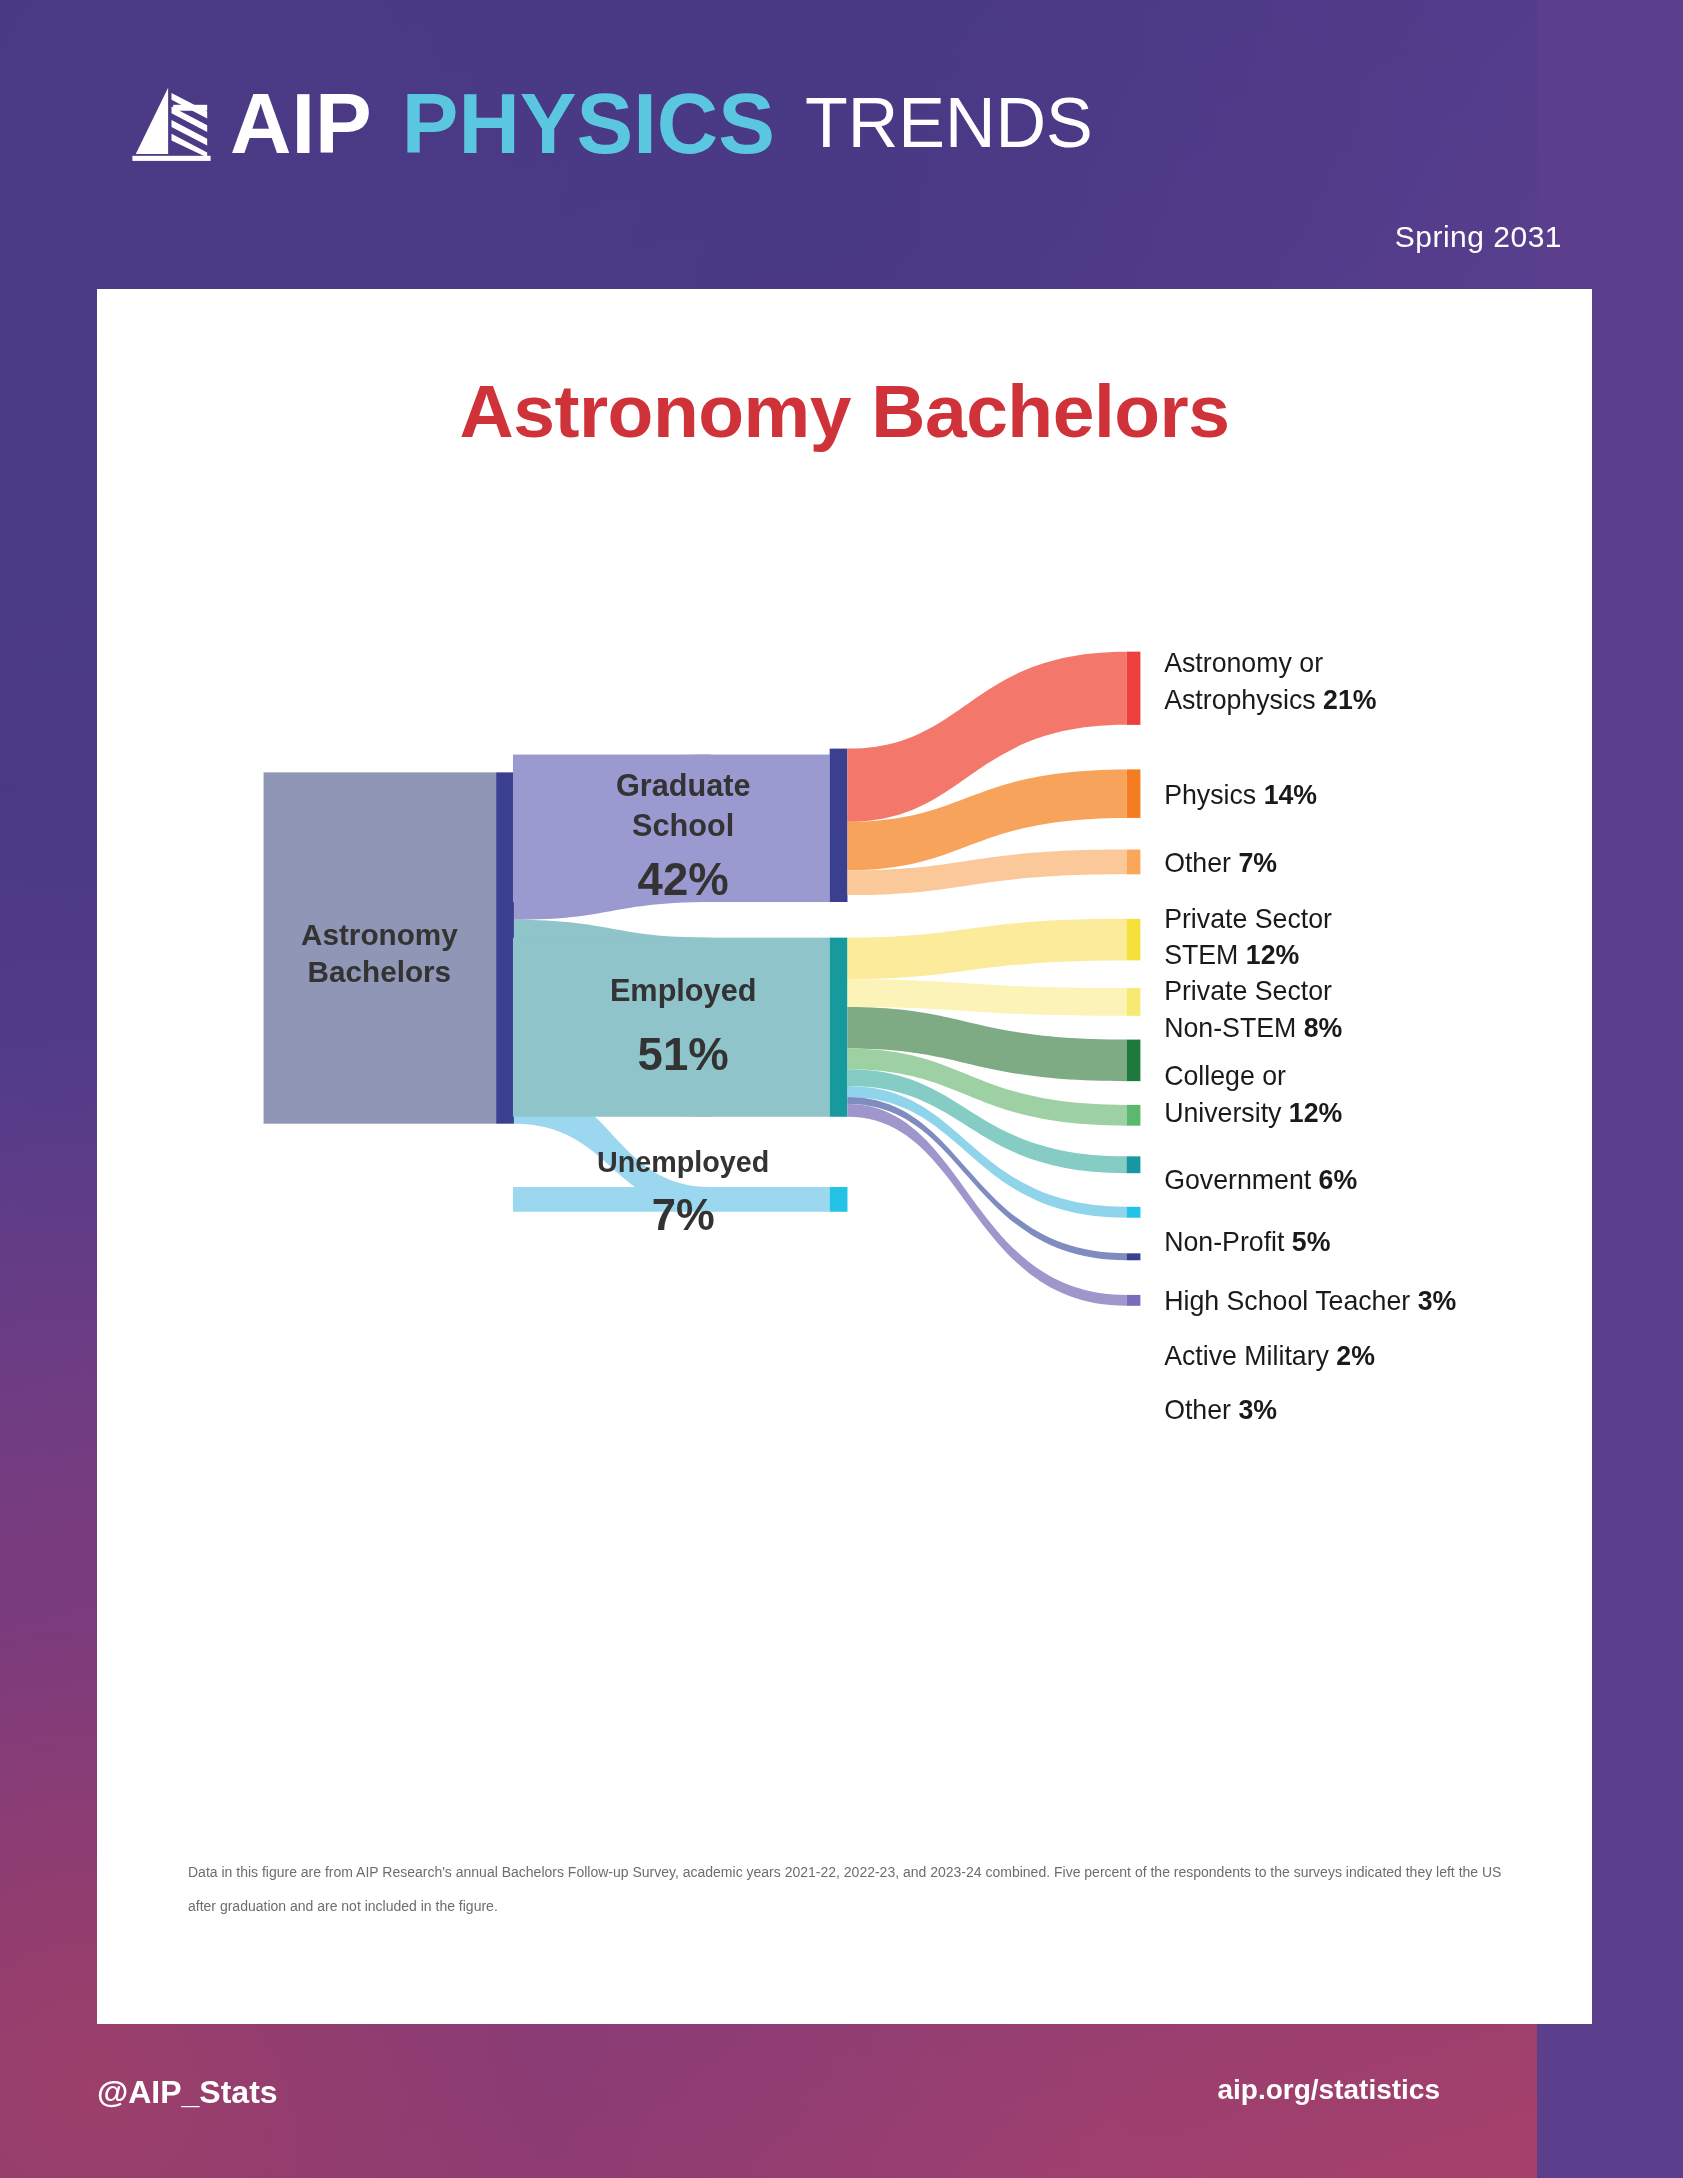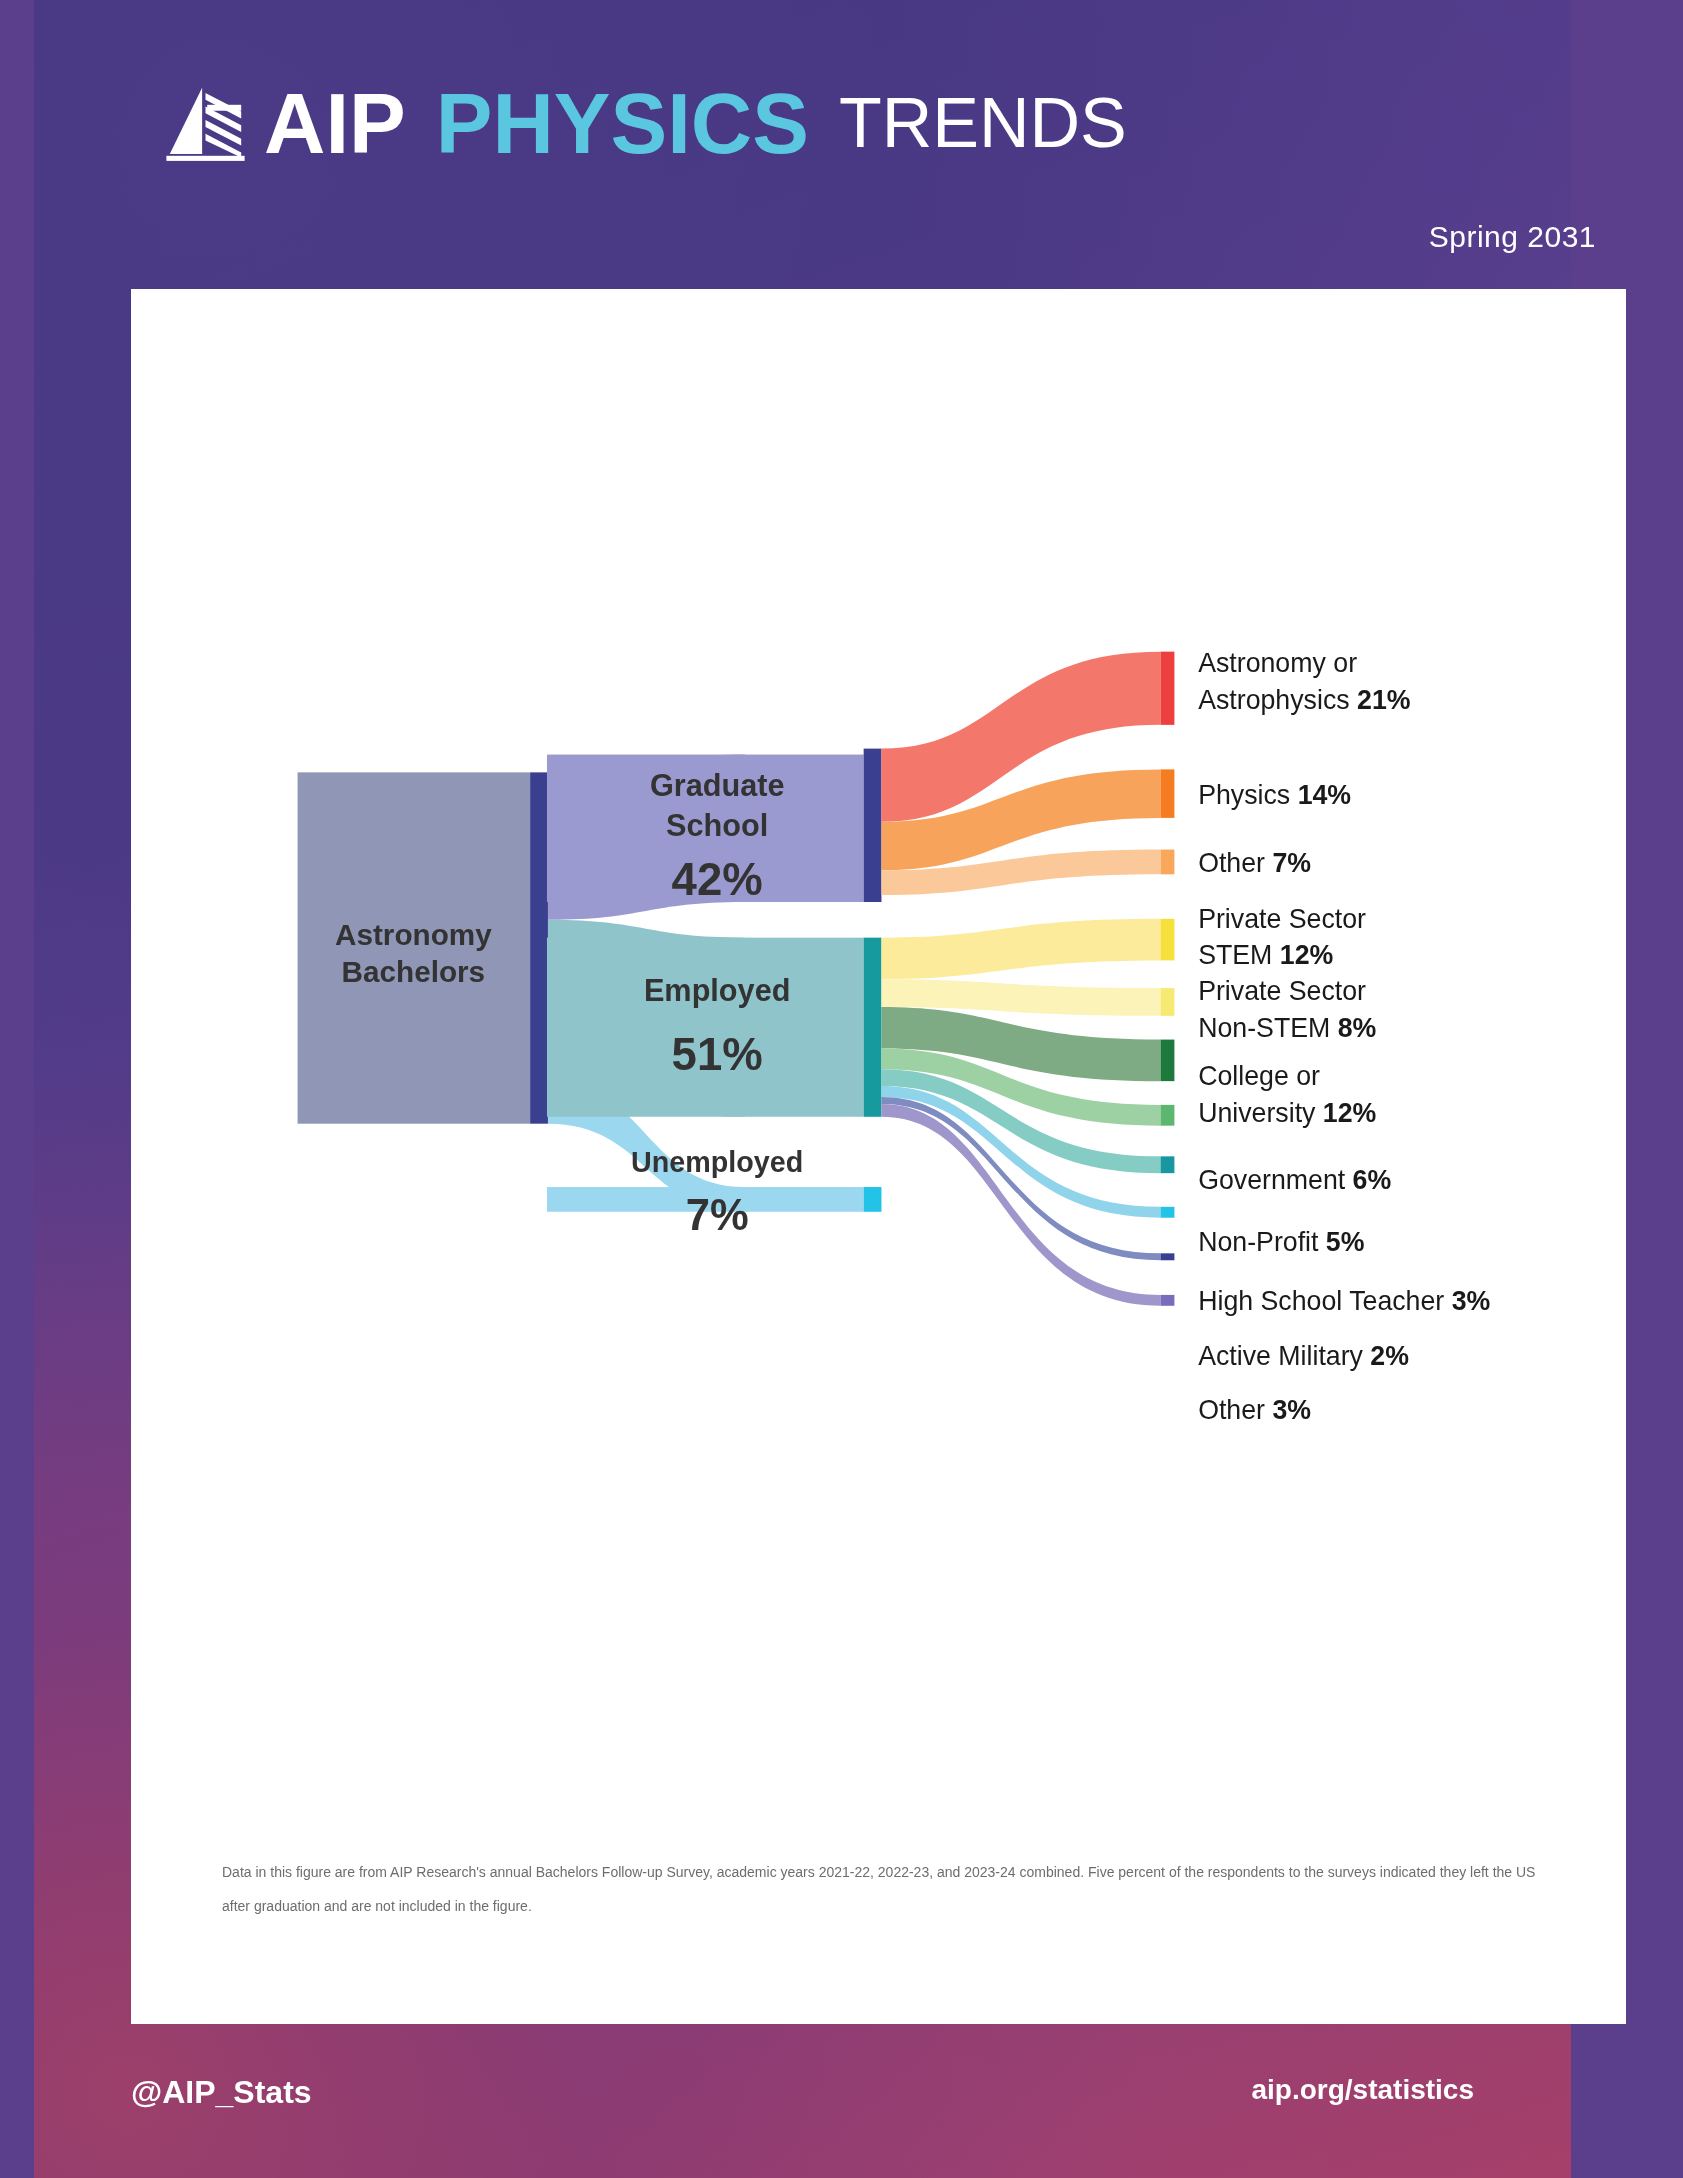--- a/index.html
+++ b/index.html
@@ -15,21 +15,20 @@
   }
   #poster {
     position: relative;
     width: 1537px;
     height: 2178px;
     background:
       radial-gradient(circle at 88% 62%, #b5425a 0%, rgba(181,66,90,0.75) 14%, rgba(150,60,95,0.25) 30%, rgba(90,58,130,0) 48%),
       radial-gradient(circle at 6% 96%, #9c3f6a 0%, rgba(130,55,110,0.45) 18%, rgba(90,58,130,0) 40%),
       radial-gradient(circle at 12% 6%, #4b3a86 0%, rgba(70,55,130,0.7) 28%, rgba(80,55,130,0) 55%),
       linear-gradient(160deg, #4a3a87 0%, #5b3f8f 38%, #7b3f86 64%, #a7406b 100%);
-    margin-left: 34px;
   }
   .header {
     position: absolute;
     left: 0;
     top: 0;
     width: 1683px;
     height: 287px;
   }
   .brand {
     position: absolute;
@@ -172,20 +171,21 @@
         <rect x="4" y="88" width="92" height="6" fill="#ffffff"></rect>
       </svg>
       <span class="brand-aip">AIP</span>
       <span class="brand-physics">PHYSICS</span>
       <span class="brand-trends">TRENDS</span>
     </div>
     <div class="issue">Spring 2031</div>
   </div>
 
   <div class="card">
+    <div class="title">Astronomy Bachelors</div>
 
     <div class="chart-wrap">
       <svg class="sankey" width="1495" height="1148" viewBox="0 0 1510 1160">
 
         <rect x="168" y="158" width="235" height="355" fill="#9096b5"></rect>
         <rect x="403" y="158" width="18" height="355" fill="#3b3f8f"></rect>
 
         <path d="M421,158 C520,158 520,140 620,140 L620,289 C520,289 520,307 421,307 Z" fill="#9b9ad0"></path>
 
         <path d="M421,307 C520,307 520,325 620,325 L620,506 C520,506 520,470 421,470 Z" fill="#8fc4cb"></path>

